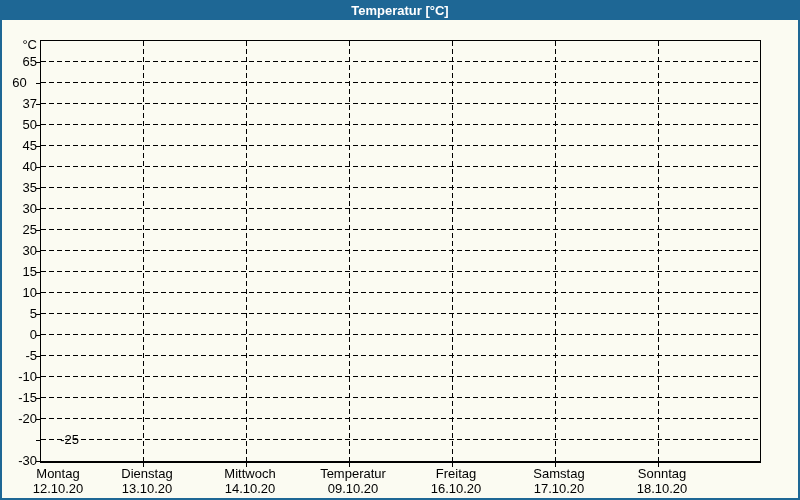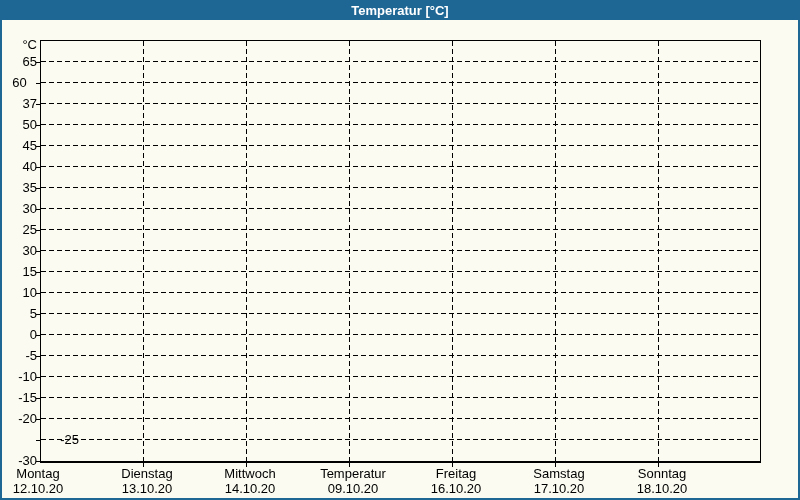--- a/index.html
+++ b/index.html
@@ -102,21 +102,21 @@
       <div class="ytick" style="top: 420px;"></div>
       <div class="ylab" style="top: 413px; margin-left: 42px;">-25</div>
       <div class="ytick" style="top: 441px;"></div>
       <div class="ylab" style="top: 434px;">-30</div>
       <div class="xtick" style="left: 141px;"></div>
       <div class="xtick" style="left: 244px;"></div>
       <div class="xtick" style="left: 347px;"></div>
       <div class="xtick" style="left: 450px;"></div>
       <div class="xtick" style="left: 553px;"></div>
       <div class="xtick" style="left: 656px;"></div>
-      <div class="daylab" style="left: 36px;">
+      <div class="daylab" style="left: 56px;">
         <div class="">Montag</div>
         <div class="">12.10.20</div>
       </div>
       <div class="daylab" style="left: 145px;">
         <div class="">Dienstag</div>
         <div class="">13.10.20</div>
       </div>
       <div class="daylab" style="left: 248px;">
         <div class="">Mittwoch</div>
         <div class="">14.10.20</div>

